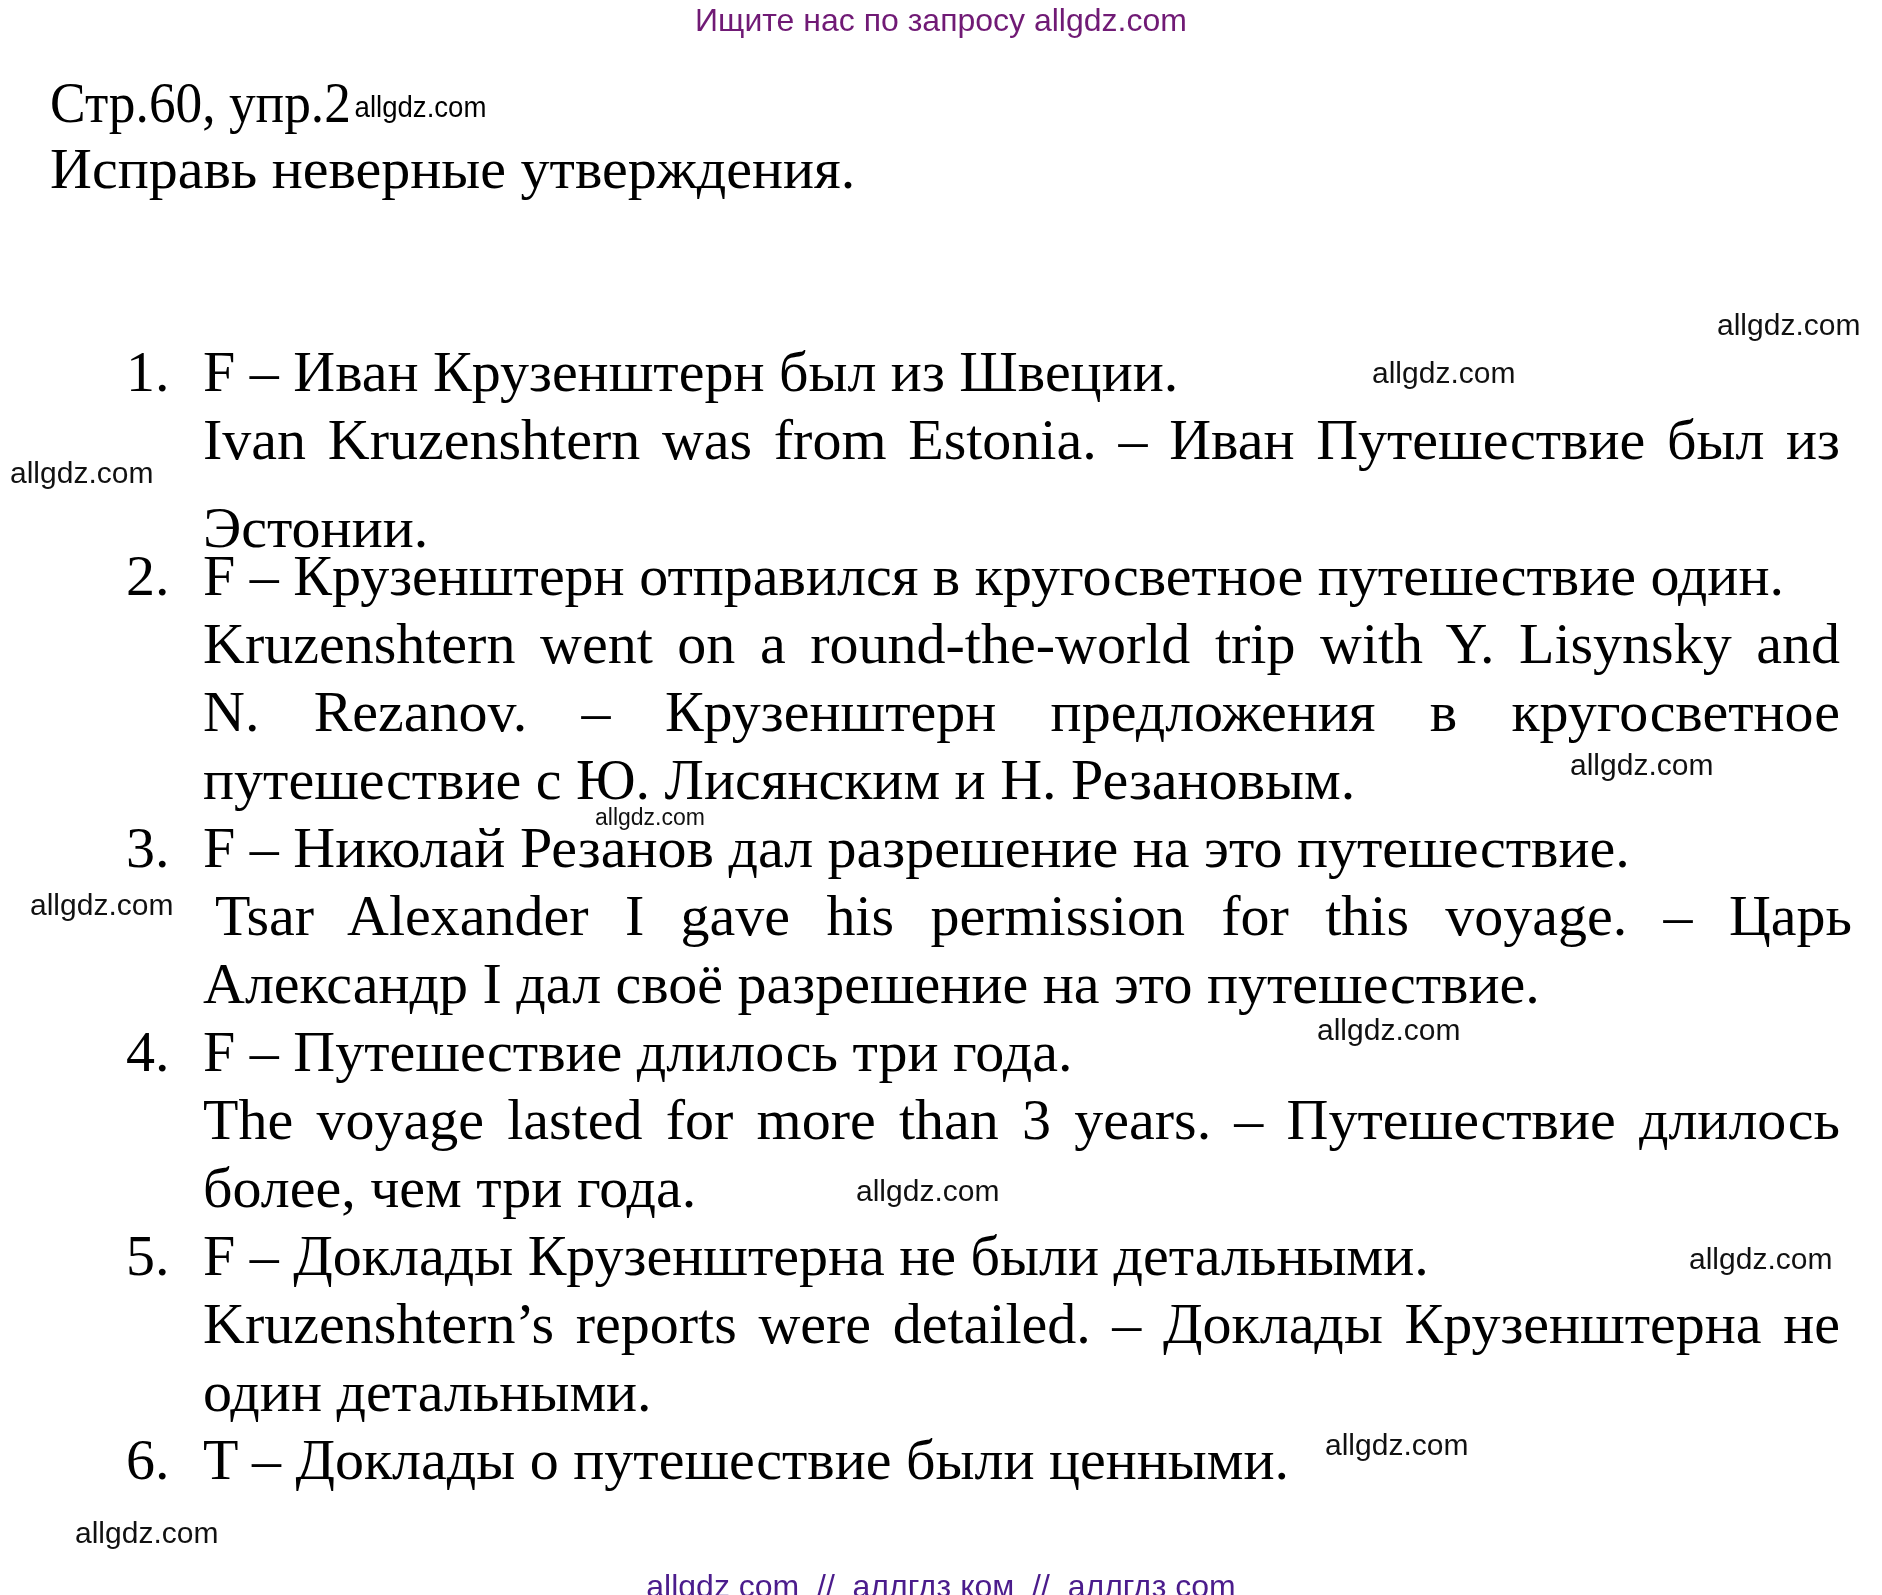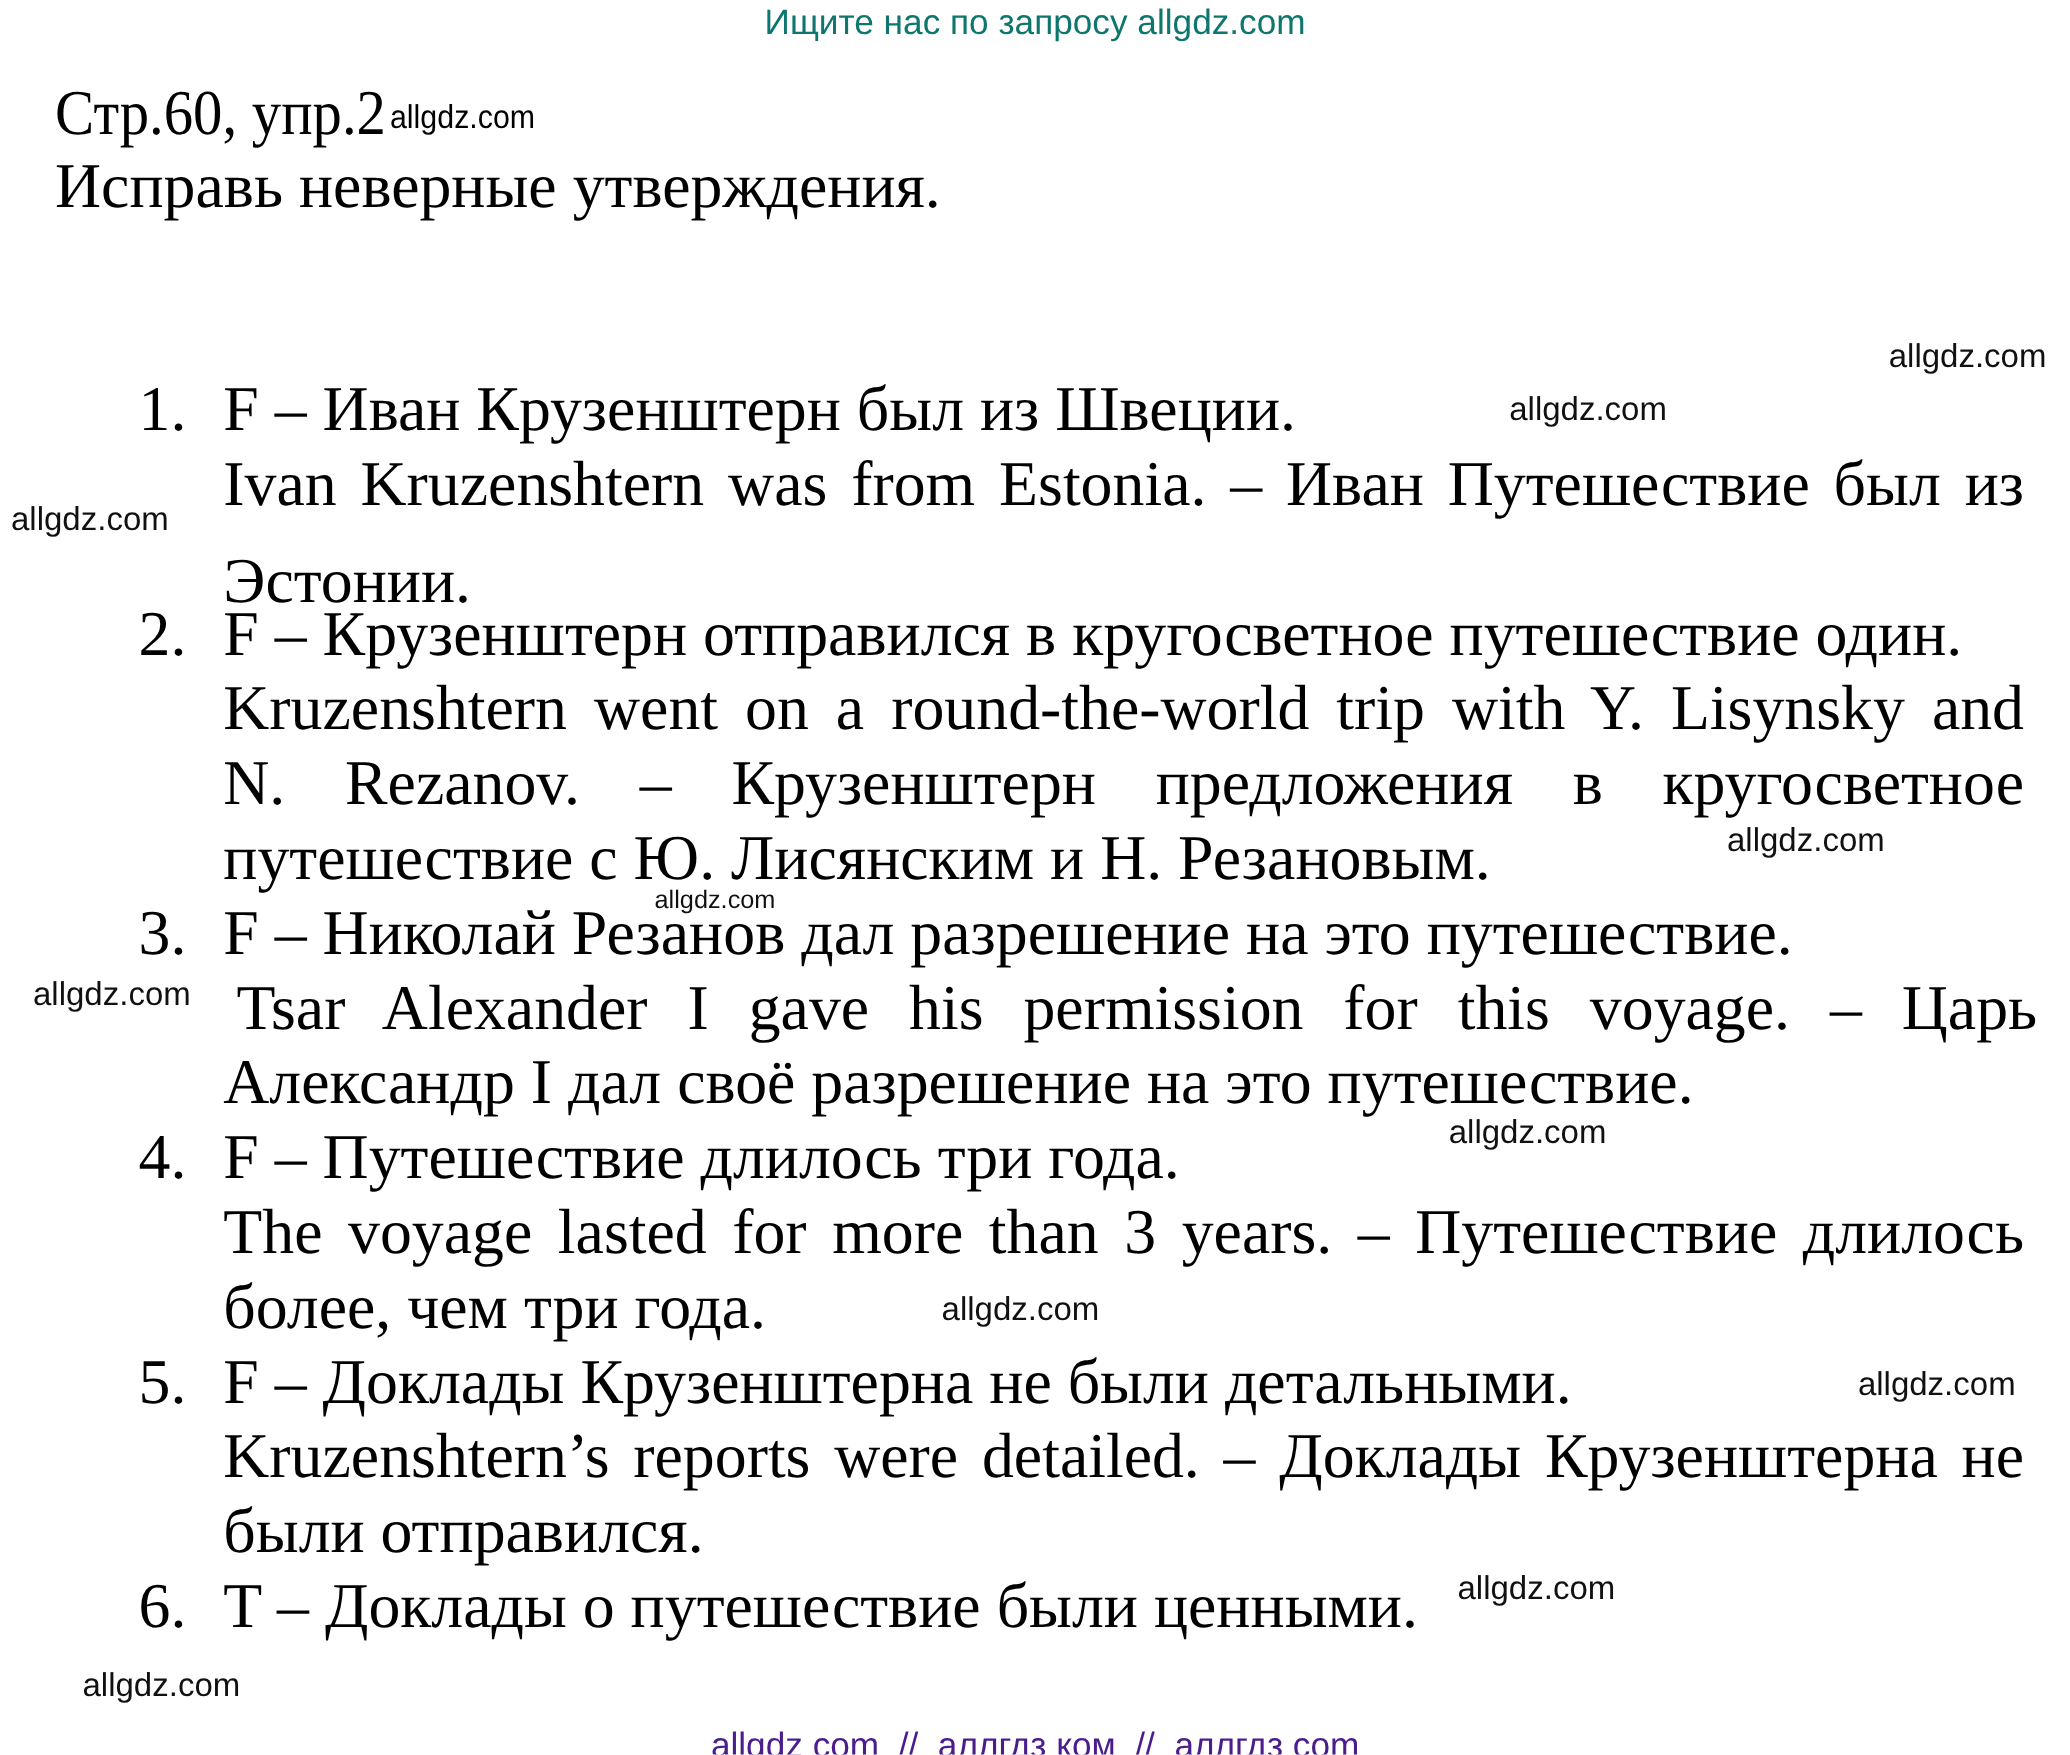--- a/index.html
+++ b/index.html
@@ -17,21 +17,21 @@
     }
     .top-banner {
       position: absolute;
       top: 0;
       left: 0;
       width: 1882px;
       text-align: center;
       font-family: "Liberation Sans", "DejaVu Sans", sans-serif;
       font-size: 32px;
       line-height: 40px;
-      color: #0f766e;
+      color: #701a75;
     }
     .title-line {
       position: absolute;
       left: 50px;
       top: 70px;
       font-size: 58px;
       line-height: 66px;
       white-space: nowrap;
       transform: scaleX(0.92);
       transform-origin: left top;
@@ -153,21 +153,21 @@
     <div class="num" style="top:1018px;">4.</div>
     <div class="line plain" style="top:1018px;">F – Путешествие длилось три года.</div>
     <div class="line just" style="top:1086px;">The voyage lasted for more than 3 years. – Путешествие длилось</div>
     <div class="line plain" style="top:1154px;">более, чем три года.</div>
   </div>
 
   <div>
     <div class="num" style="top:1222px;">5.</div>
     <div class="line plain" style="top:1222px;">F – Доклады Крузенштерна не были детальными.</div>
     <div class="line just" style="top:1290px;">Kruzenshtern’s reports were detailed. – Доклады Крузенштерна не</div>
-    <div class="line plain" style="top:1358px;">были отправился.</div>
+    <div class="line plain" style="top:1358px;">один детальными.</div>
   </div>
 
   <div>
     <div class="num" style="top:1426px;">6.</div>
     <div class="line plain" style="top:1426px;">T – Доклады о путешествие были ценными.</div>
   </div>
 </div>
 
 <div class="wm" style="left:1717px; top:308px;">allgdz.com</div>
 <div class="wm" style="left:1372px; top:356px;">allgdz.com</div>

